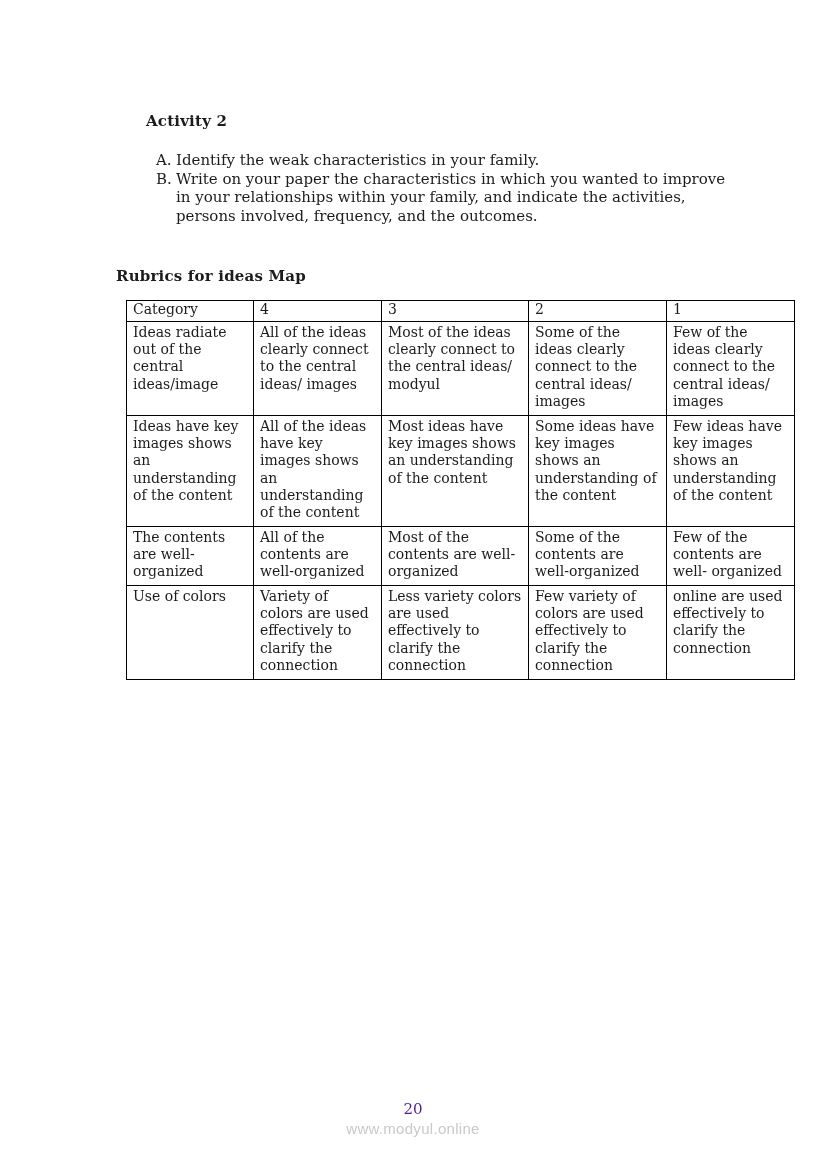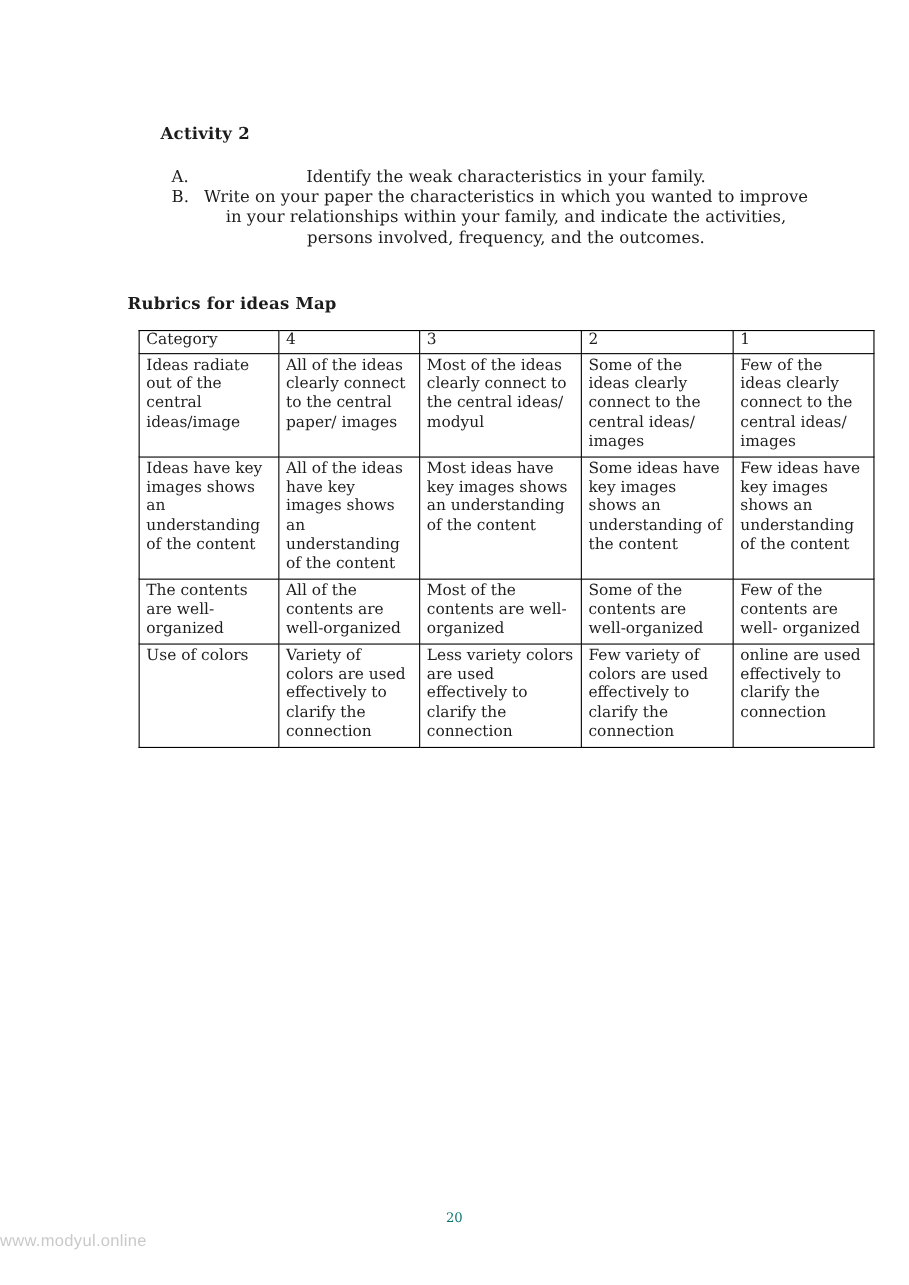--- a/index.html
+++ b/index.html
@@ -24,21 +24,21 @@
     letter-spacing: 0.2px;
   }
   .activity-list {
     margin: 21px 0 0 125px;
     width: 588px;
     font-size: 15px;
     line-height: 1.24;
   }
   .list-item { display: flex; }
   .list-item .item-label { flex: 0 0 20px; }
-  .list-item .item-text { flex: 1; text-align: center; }
+  .list-item .item-text { flex: 1; }
   .rubric-heading {
     font-size: 15px;
     font-weight: bold;
     margin: 42px 0 0 85px;
     letter-spacing: 0.2px;
   }
   table.rubric-table {
     border-collapse: collapse;
     table-layout: fixed;
     width: 668px;
@@ -63,28 +63,29 @@
   table.rubric-table thead th {
     padding: 0 6px 2px 6px;
     height: 20px;
   }
   .page-number {
     position: absolute;
     top: 1100px;
     left: 0;
     width: 100%;
     text-align: center;
-    font-size: 12px;
-    color: #0f766e;
+    font-size: 15px;
+    color: #4c1d95;
   }
   .watermark {
     position: absolute;
     top: 1120px;
     left: 0;
     width: 100%;
+    text-align: center;
     font-size: 15px;
     font-family: "Liberation Sans", "DejaVu Sans", sans-serif;
     color: #c9c9c9;
     letter-spacing: 0.3px;
   }
 </style>
 </head>
 <body>
 
 <div class="page">
@@ -117,21 +118,21 @@
         <th>Category</th>
         <th>4</th>
         <th>3</th>
         <th>2</th>
         <th>1</th>
       </tr>
     </thead>
     <tbody>
       <tr>
         <td>Ideas radiate out of the central ideas/image</td>
-        <td>All of the ideas clearly connect to the central paper/ images</td>
+        <td>All of the ideas clearly connect to the central ideas/ images</td>
         <td>Most of the ideas clearly connect to the central ideas/ modyul</td>
         <td>Some of the ideas clearly connect to the central ideas/ images</td>
         <td>Few of the ideas clearly connect to the central ideas/ images</td>
       </tr>
       <tr>
         <td>Ideas have key images shows an understanding of the content</td>
         <td>All of the ideas have key images shows an understanding of the content</td>
         <td>Most ideas have key images shows an understanding of the content</td>
         <td>Some ideas have key images shows an understanding of the content</td>
         <td>Few ideas have key images shows an understanding of the content</td>

